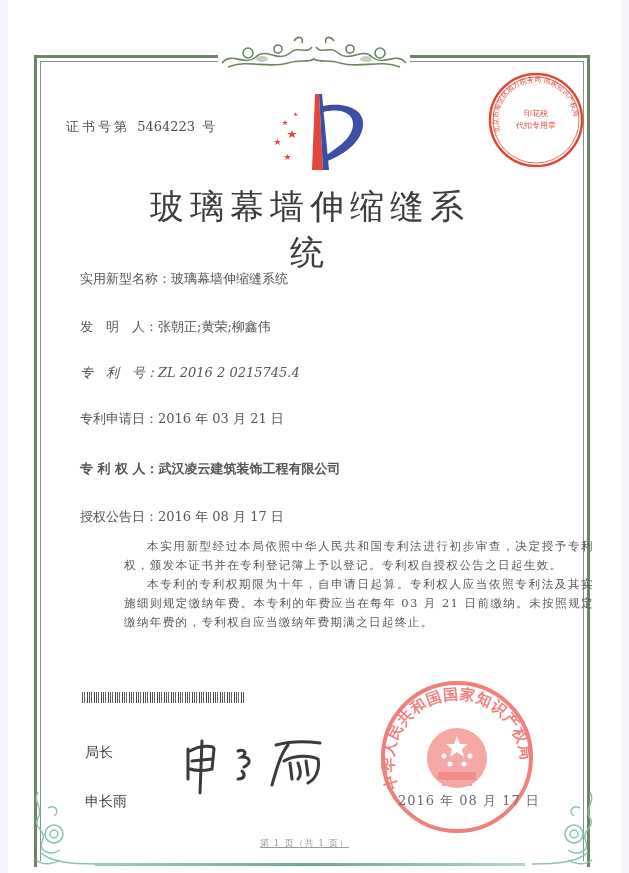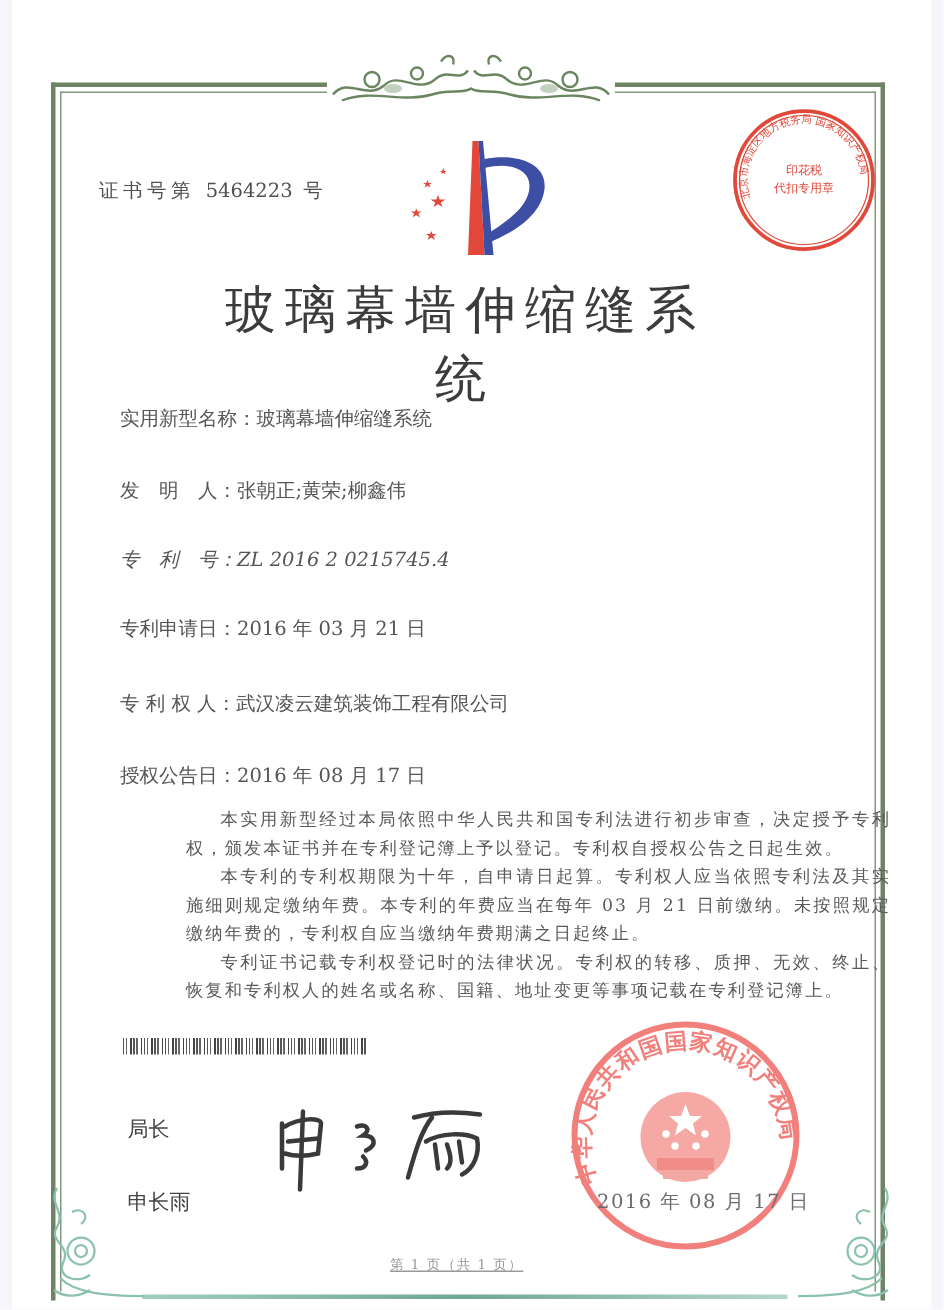--- a/index.html
+++ b/index.html
@@ -49,21 +49,21 @@
   }
   .field {
     position: absolute; left: 80px; font-size: 13px; color: #555;
     white-space: nowrap;
   }
   .field .lbl { display: inline-block; }
   .f-name { top: 270px; text-align: center; }
   .f-inv { top: 318px; }
   .f-pat { top: 364px; font-style: italic; }
   .f-app { top: 410px; }
-  .f-own { top: 460px; }
+  .f-own { top: 460px; font-weight: bold; }
   .f-pub { top: 508px; }
 
   .body-text {
     position: absolute; left: 82px; width: 470px;
     font-size: 11.5px; line-height: 19px; color: #5a5a5a;
     text-align: justify; letter-spacing: 1.4px; margin-left: 42px;
   }
   .para { text-indent: 2em; margin: 0; }
   .p-block { top: 537px; }
 
@@ -179,21 +179,20 @@
 <div class="field f-own">
   <span class="lbl">专 利 权 人：</span><span>武汉凌云建筑装饰工程有限公司</span>
 </div>
 <div class="field f-pub">
   <span class="lbl">授权公告日：</span><span>2016 年 08 月 17 日</span>
 </div>
 
 <div class="body-text p-block">
   <p class="para">本实用新型经过本局依照中华人民共和国专利法进行初步审查，决定授予专利权，颁发本证书并在专利登记簿上予以登记。专利权自授权公告之日起生效。</p>
   <p class="para">本专利的专利权期限为十年，自申请日起算。专利权人应当依照专利法及其实施细则规定缴纳年费。本专利的年费应当在每年 03 月 21 日前缴纳。未按照规定缴纳年费的，专利权自应当缴纳年费期满之日起终止。</p>
-  <p class="para">专利证书记载专利权登记时的法律状况。专利权的转移、质押、无效、终止、恢复和专利权人的姓名或名称、国籍、地址变更等事项记载在专利登记簿上。</p>
 </div>
 
 <div class="barcode"></div>
 
 <div class="sig-title">局长</div>
 <div class="sig-name">申长雨</div>
 <svg class="signature" viewBox="0 0 150 60">
   <g fill="none" stroke="#3a3a3a" stroke-width="3" stroke-linecap="round">
     <path d="M8 14 L8 44"></path>
     <path d="M10 16 C20 10 34 10 34 14 L32 34 C24 36 16 36 10 34"></path>

